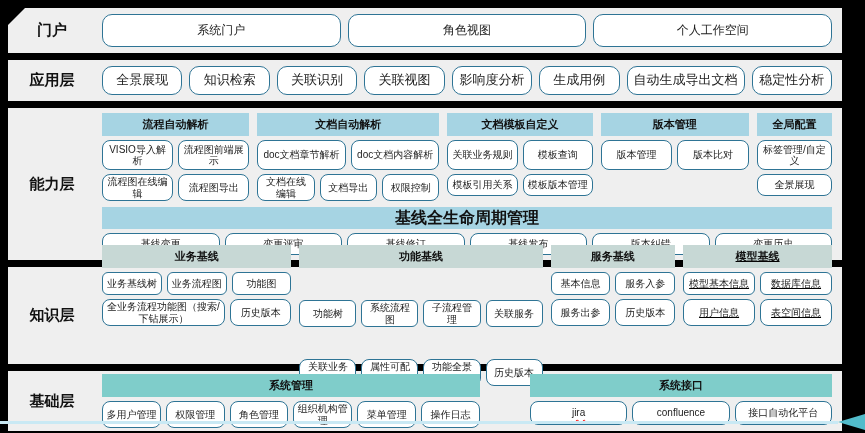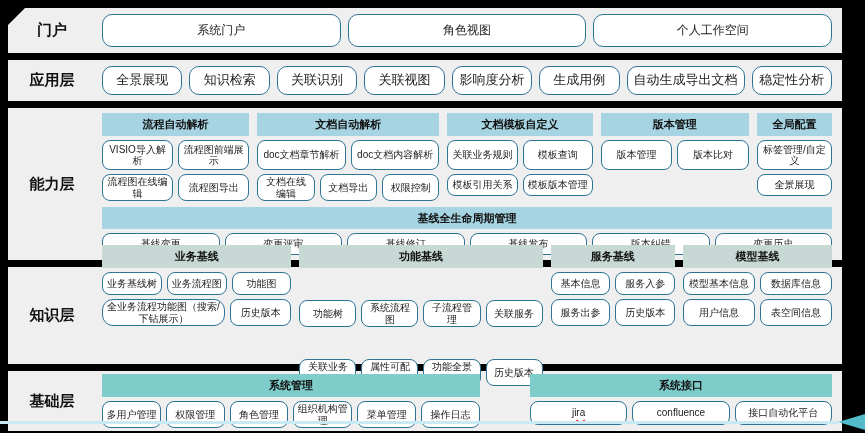--- a/index.html
+++ b/index.html
@@ -56,33 +56,33 @@
   .layer-2 .group:nth-child(1){ flex-grow:147; }
   .layer-2 .group:nth-child(2){ flex-grow:182; }
   .layer-2 .group:nth-child(3){ flex-grow:145; }
   .layer-2 .group:nth-child(4){ flex-grow:148; }
   .layer-2 .group:nth-child(5){ flex-grow:75; }
   .layer-2 .row-0 .chip { min-height:30px; }
   .layer-2 .row-1 .chip { min-height:22px; }
   .baseline-header {
     margin-top:6px; height:23px;
     display:flex; align-items:center; justify-content:center;
-    font-weight:bold; font-size:11px; color:#111;text-align:right;
+    font-weight:bold; font-size:16px; color:#111;text-align:right;
   }
   .baseline-row .chip { min-height:22px; }
 
   
   .layer-3 .group-header { background:var(--header_gray,#c7d8d5); }
   .layer-3 .group:nth-child(1){ flex-grow:187; }
   .layer-3 .group:nth-child(2){ flex-grow:240;gap:28px; }
   .layer-3 .group:nth-child(3){ flex-grow:123; }
-  .layer-3 .group:nth-child(4){ flex-grow:147; }
-  .layer-3 .row-0 .chip { min-height:23px; }
+  .layer-3 .group:nth-child(4){ flex-grow:147;text-decoration:underline; }
+  .layer-3 .row-0 .chip { min-height:23px;border-radius:6px; }
   .layer-3 .row-1 .chip { min-height:27px; }
-  .layer-3 .group:nth-child(1) .row-1 .chip:first-child { flex-grow:2.15;border-radius:11px; }
+  .layer-3 .group:nth-child(1) .row-1 .chip:first-child { flex-grow:2.15; }
 
   
   .layer-4 .groups { gap:50px; }
   .layer-4 .group-header { background:var(--header_teal,#7fcdca); }
   .layer-4 .group:nth-child(1){ flex-grow:374; }
   .layer-4 .group:nth-child(2){ flex-grow:299; }
   .layer-4 .row-0 .chip { min-height:24px; }
   .layer-4 .group:nth-child(2) .row-0 .chip:first-child {
     text-decoration:underline wavy red; text-underline-offset:3px;
   }

